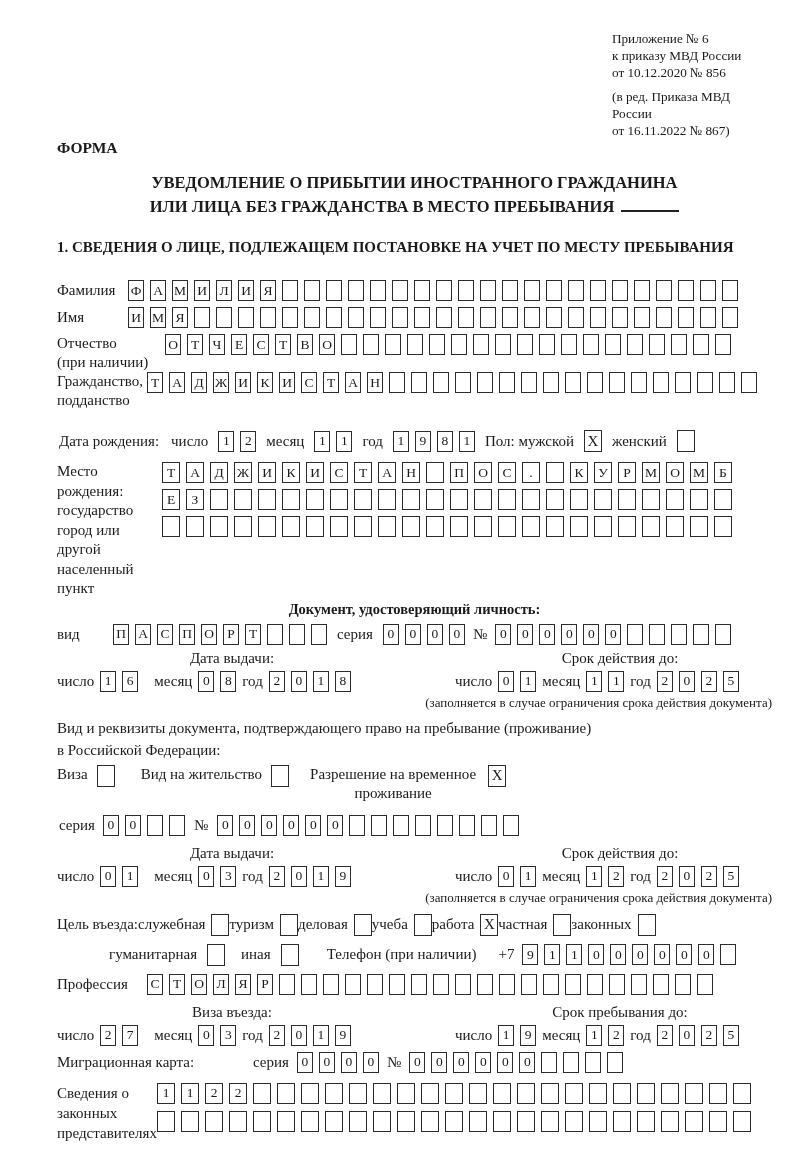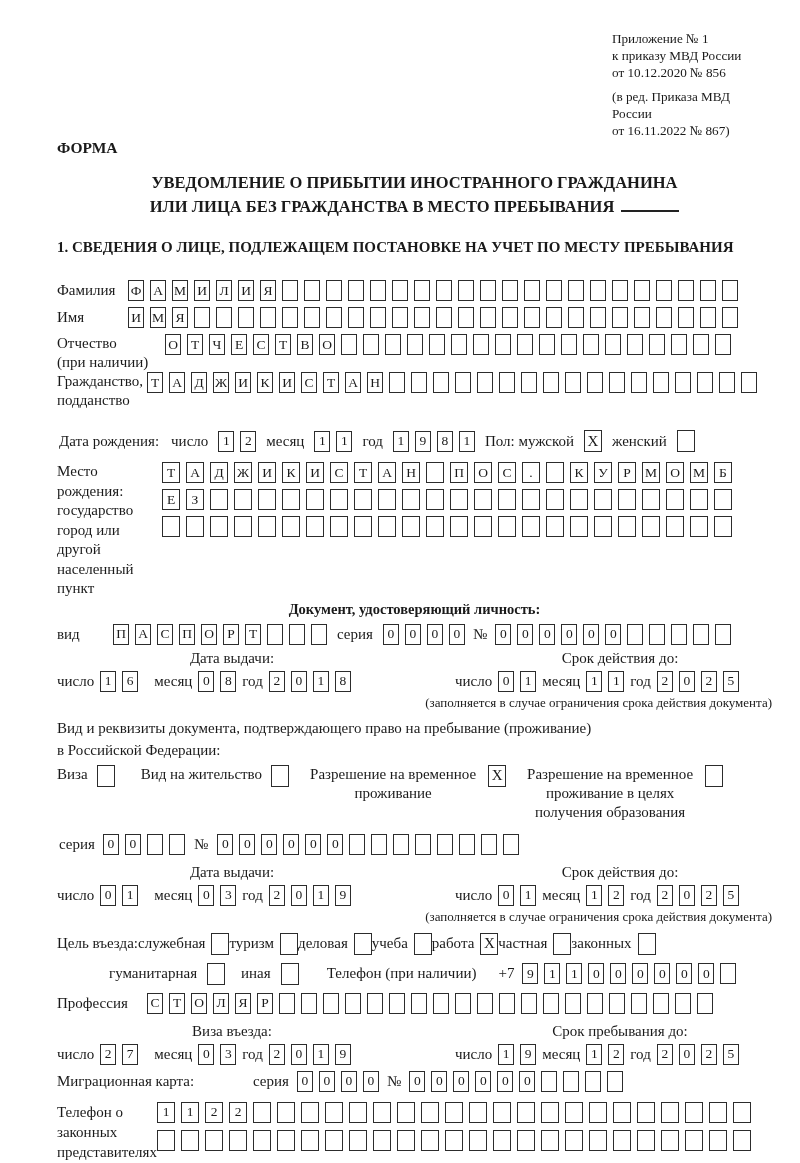--- a/index.html
+++ b/index.html
@@ -81,21 +81,21 @@
   .purpose-row { }
   .purpose-row .opt2 { display: flex; align-items: center; gap: 6px; }
   .indent70 { margin-left: 52px; }
 </style>
 </head>
 <body>
 
 <div class="page">
 
   <div class="hdr-ref">
-    <div>Приложение № 1</div>
+    <div>Приложение № 6</div>
     <div>к приказу МВД России</div>
     <div>от 10.12.2020 № 856</div>
     <div class="gap">(в ред. Приказа МВД России</div>
     <div>от 16.11.2022 № 867)</div>
   </div>
 
   <div class="form-label">ФОРМА</div>
 
   <div class="title">
     <div>УВЕДОМЛЕНИЕ О ПРИБЫТИИ ИНОСТРАННОГО ГРАЖДАНИНА</div>
@@ -466,26 +466,20 @@
       <span class="cells cb">
           <span class="cell"></span>
         </span>
     </div>
     <div class="opt ml18">
       <span class="ol ctr w172">Разрешение на временное проживание</span>
       <span class="cells cb">
           <span class="cell">X</span>
         </span>
     </div>
-    <div class="opt ml18">
-      <span class="ol ctr w172">Разрешение на временное проживание в целях получения образования</span>
-      <span class="cells cb">
-          <span class="cell"></span>
-        </span>
-    </div>
   </div>
 
   <div class="frow" style="margin-bottom:8px;">
     <span class="ilbl" style="margin-right:8px;">серия</span>
     <div class="cells">
         <span class="cell">0</span>
         <span class="cell">0</span>
         <span class="cell"></span>
         <span class="cell"></span>
       </div>
@@ -725,21 +719,21 @@
         <span class="cell">0</span>
         <span class="cell"></span>
         <span class="cell"></span>
         <span class="cell"></span>
         <span class="cell"></span>
       </div>
   </div>
 
   <div class="twocol rep">
     <div class="lcol">
-      <div>Телефон о</div>
+      <div>Сведения о</div>
       <div>законных</div>
       <div>представителях</div>
 
     </div>
     <div class="rcol">
       <div class="cells wcells">
           <span class="cell">1</span>
           <span class="cell">1</span>
           <span class="cell">2</span>
           <span class="cell">2</span>

